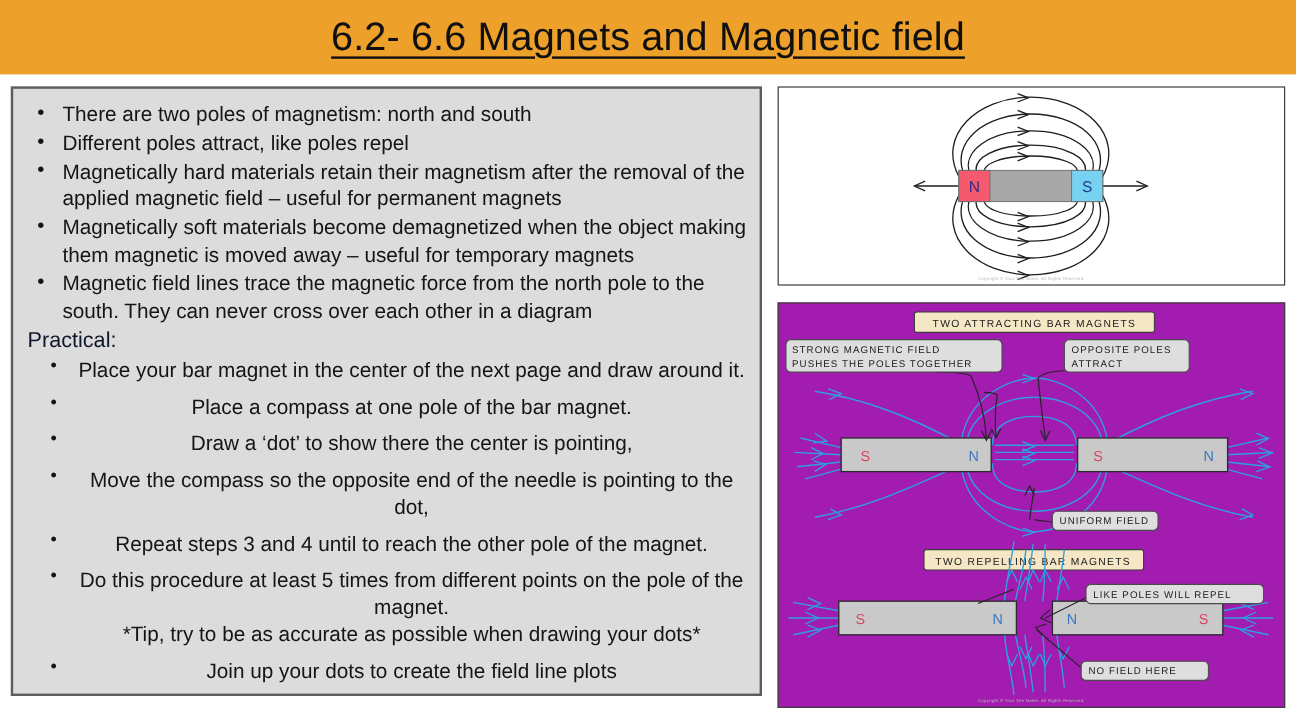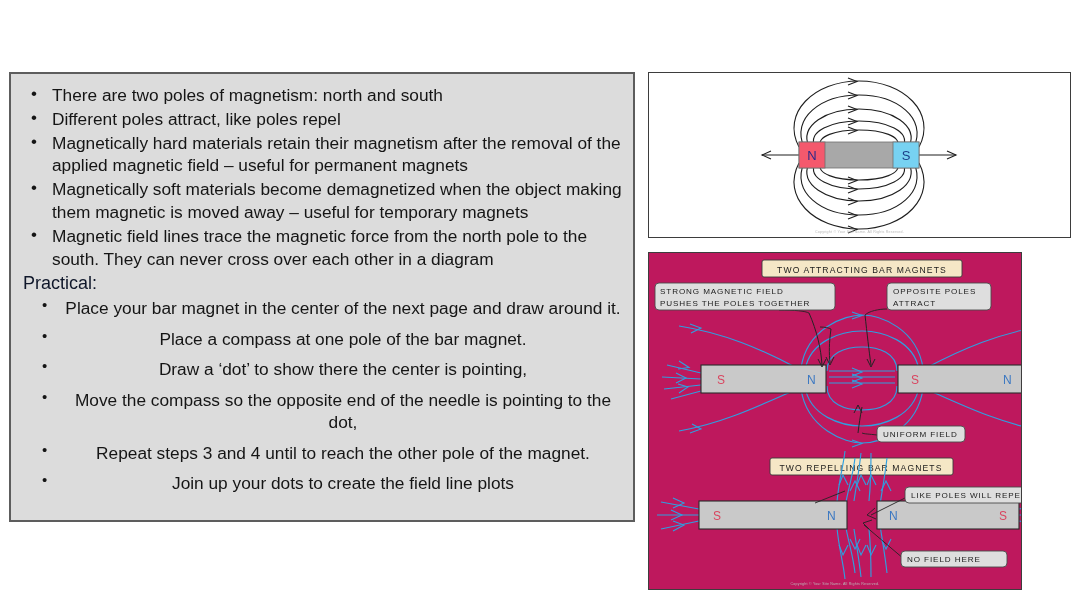--- a/index.html
+++ b/index.html
@@ -19,21 +19,21 @@
     display:flex;align-items:center;justify-content:center;
   }
   .header-title{
     font-size:33px;color:#101010;letter-spacing:.1px;
     text-decoration:underline;text-underline-offset:5px;
     text-decoration-thickness:2px;white-space:nowrap;
   }
 
   
   .left-panel{
-    position:absolute;left:9px;top:72px;width:626px;height:450px;
+    position:absolute;left:9px;top:72px;width:626px;height:508px;
     background:#dcdcdc;border:2px solid #5d5d5d;
     box-sizing:border-box;padding:10px 8px 6px 10px;
   }
   ul.bl{list-style:none;margin:0;padding:0;}
   ul.bl li{
     position:relative;padding-left:31px;
     font-size:17.3px;line-height:1.32;color:#151515;
     margin:0 0 1px 0;
   }
   ul.bl li:before{
@@ -52,22 +52,22 @@
     content:"\2022";position:absolute;left:21px;top:-2px;font-size:15px;color:#151515;
   }
   .sub-note{display:block;}
 
   
   .fig-top{
     position:absolute;left:648px;top:72px;width:423px;height:166px;
     background:#fff;border:1.5px solid #3d3d3d;box-sizing:border-box;overflow:hidden;
   }
   .fig-bottom{
-    position:absolute;left:648px;top:252px;width:374px;height:338px;
-    background:#be185d;border:1.5px solid #3d3d3d;box-sizing:border-box;overflow:hidden;
+    position:absolute;left:648px;top:252px;width:423px;height:338px;
+    background:#a21caf;border:1.5px solid #3d3d3d;box-sizing:border-box;overflow:hidden;
   }
   .fig svg{display:block;}
   .copyright{
     position:absolute;width:100%;text-align:center;bottom:3px;left:0;
     font-size:3.6px;color:#b9b9b9;letter-spacing:.2px;
   }
   .cap-box{
     fill:#f5e7c6;stroke:#3a3a3a;stroke-width:.9;
   }
   .call-box{fill:#dedede;stroke:#4a4a4a;stroke-width:.9;}
@@ -75,36 +75,43 @@
   .cap-txt{font-size:8.6px;fill:#1b1b1b;letter-spacing:1.1px;}
   .call-txt{font-size:8.1px;fill:#1b1b1b;letter-spacing:.9px;}
   .pole-red{font-size:12px;fill:#d9455f;font-weight:400;}
   .pole-blue{font-size:12px;fill:#3b78c2;font-weight:400;}
 </style>
 </head>
 <body>
 
 <div class="slide">
 
+  <div class="header">
+    <div class="header-title">6.2- 6.6 Magnets and Magnetic field</div>
+  </div>
 
   <div class="left-panel">
     <ul class="bl">
       <li>There are two poles of magnetism: north and south</li>
       <li>Different poles attract, like poles repel</li>
       <li>Magnetically hard materials retain their magnetism after the removal of the applied magnetic field – useful for permanent magnets</li>
       <li>Magnetically soft materials become demagnetized when the object making them magnetic is moved away – useful for temporary magnets</li>
       <li>Magnetic field lines trace the magnetic force from the north pole to the south. They can never cross over each other in a diagram</li>
     </ul>
     <div class="practical-label">Practical:</div>
     <ul class="bl2">
       <li>Place your bar magnet in the center of the next page and draw around it.</li>
       <li>Place a compass at one pole of the bar magnet.</li>
       <li>Draw a ‘dot’ to show there the center is pointing,</li>
       <li>Move the compass so the opposite end of the needle is pointing to the dot,</li>
       <li>Repeat steps 3 and 4 until to reach the other pole of the magnet.</li>
+      <li>
+        <span>Do this procedure at least 5 times from different points on the pole of the magnet.</span>
+        <span class="sub-note">*Tip, try to be as accurate as possible when drawing your dots*</span>
+      </li>
       <li>Join up your dots to create the field line plots</li>
     </ul>
   </div>
 
   <div class="fig-top fig">
     <svg width="420" height="163" viewBox="0 0 420 163">
       <g fill="none" stroke="#1e1e1e" stroke-width="1.1">
 
         <path d="M150 74 C 132 40 165 8 210 8 C 255 8 288 40 270 74"></path>
         <path d="M155 74 C 142 45 172 22 210 22 C 248 22 278 45 265 74"></path>

